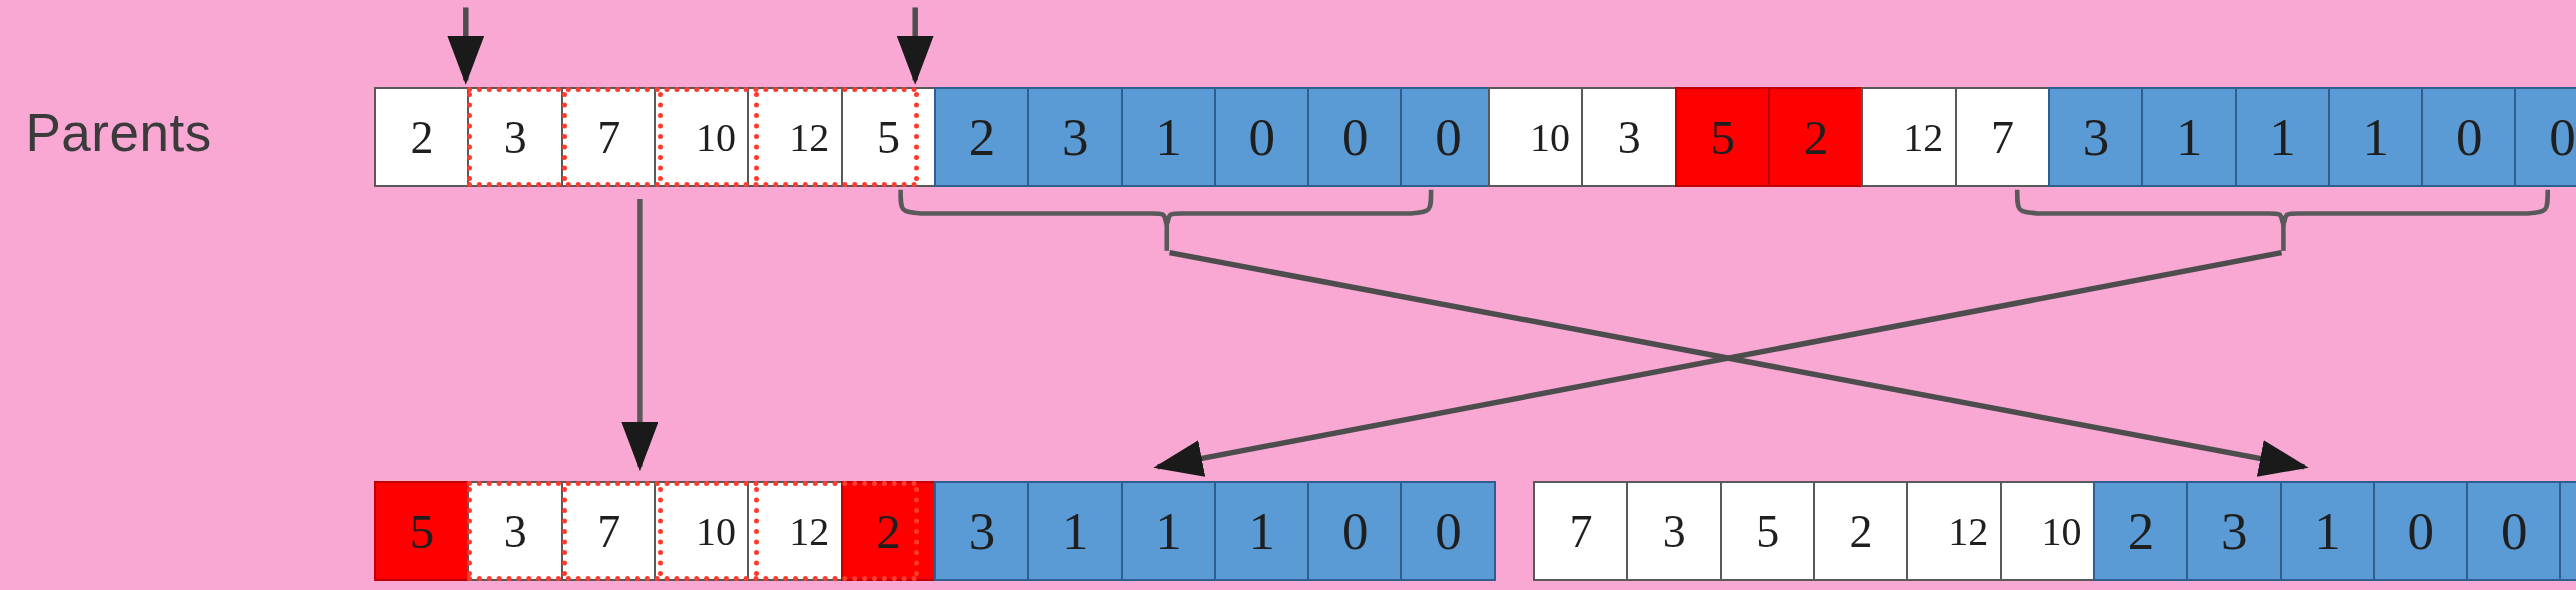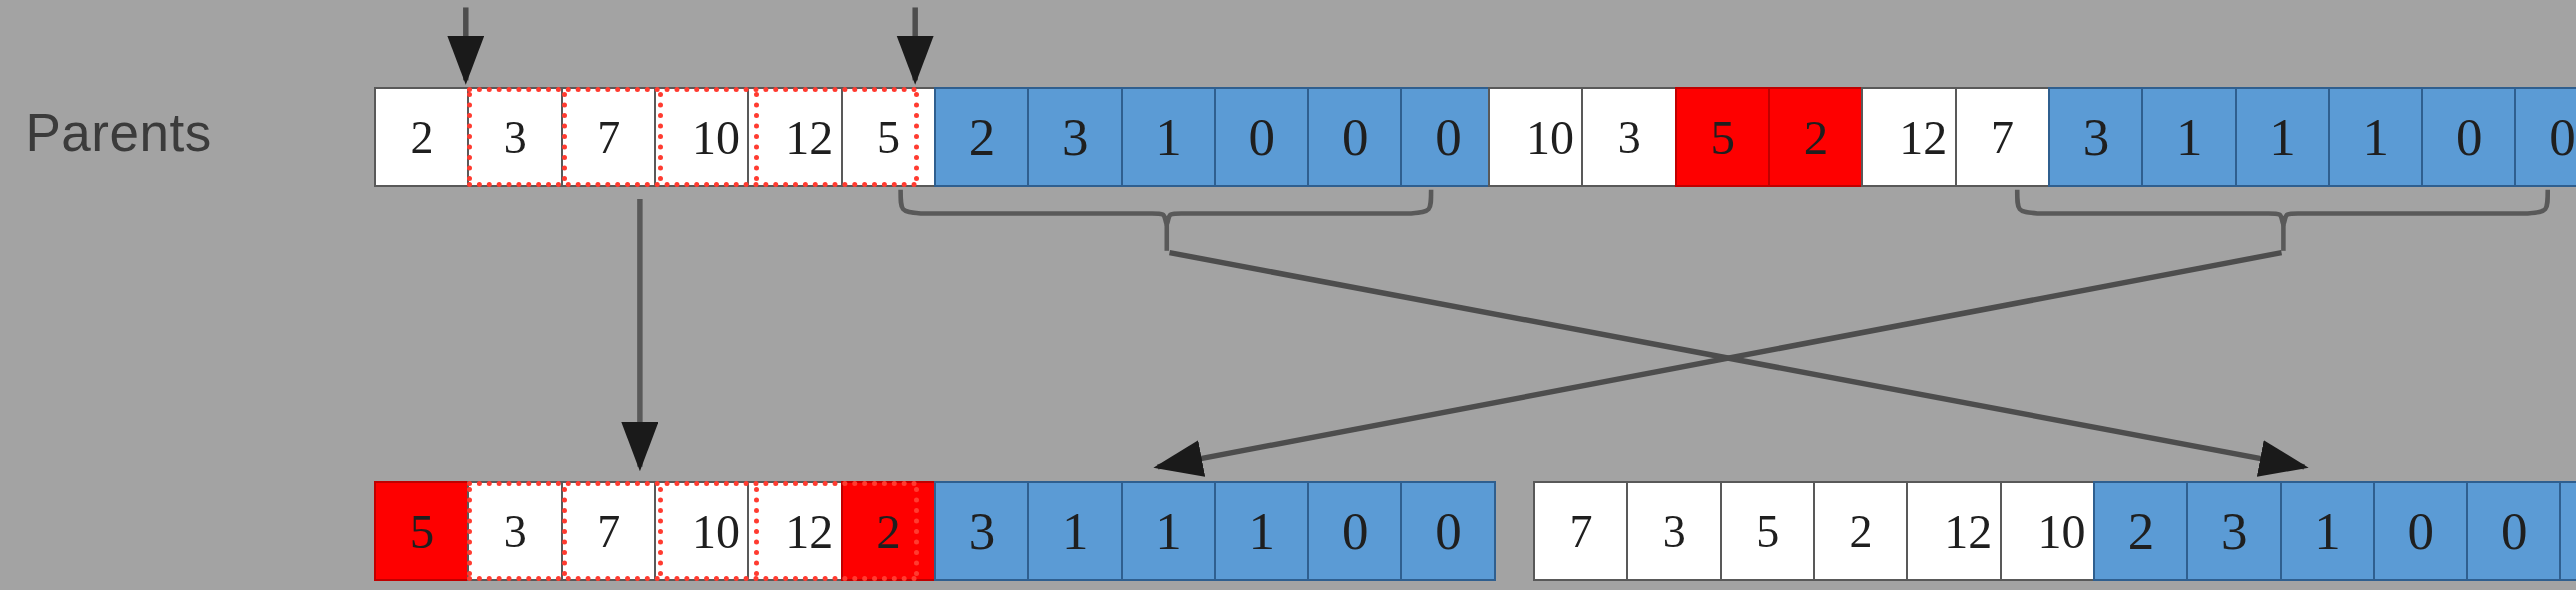--- a/index.html
+++ b/index.html
@@ -7,21 +7,21 @@
     padding: 0;
     background: #ffffff;
   }
   body {
     font-family: "Liberation Sans", sans-serif;
   }
   #stage {
     position: relative;
     width: 2576px;
     height: 591px;
-    background: #a3a3a3;
+    background: #f9a8d4;
     overflow: hidden;
   }
   .row-label {
     position: absolute;
     font-family: "Liberation Sans", sans-serif;
     font-size: 53px;
     color: #3b3b3b;
     letter-spacing: 0.5px;
     white-space: nowrap;
   }
@@ -53,21 +53,21 @@
   .cell.blue {
     background: #5b9bd5;
     border-color: #2f5f8f;
     font-size: 53px;
   }
   .cell.red {
     background: #fe0000;
     border-color: #c00000;
     font-size: 49px;
   }
-  .cell.narrow-num { font-size: 48px; padding-left: 28px; }
+  .cell.narrow-num { font-size: 40px; padding-left: 28px; }
 
   
   .dash-band {
     position: absolute;
     border-top: 5.5px dotted #ff3b30;
     border-bottom: 5.5px dotted #ff3b30;
     box-sizing: border-box;
     pointer-events: none;
   }
   .dash-div {

